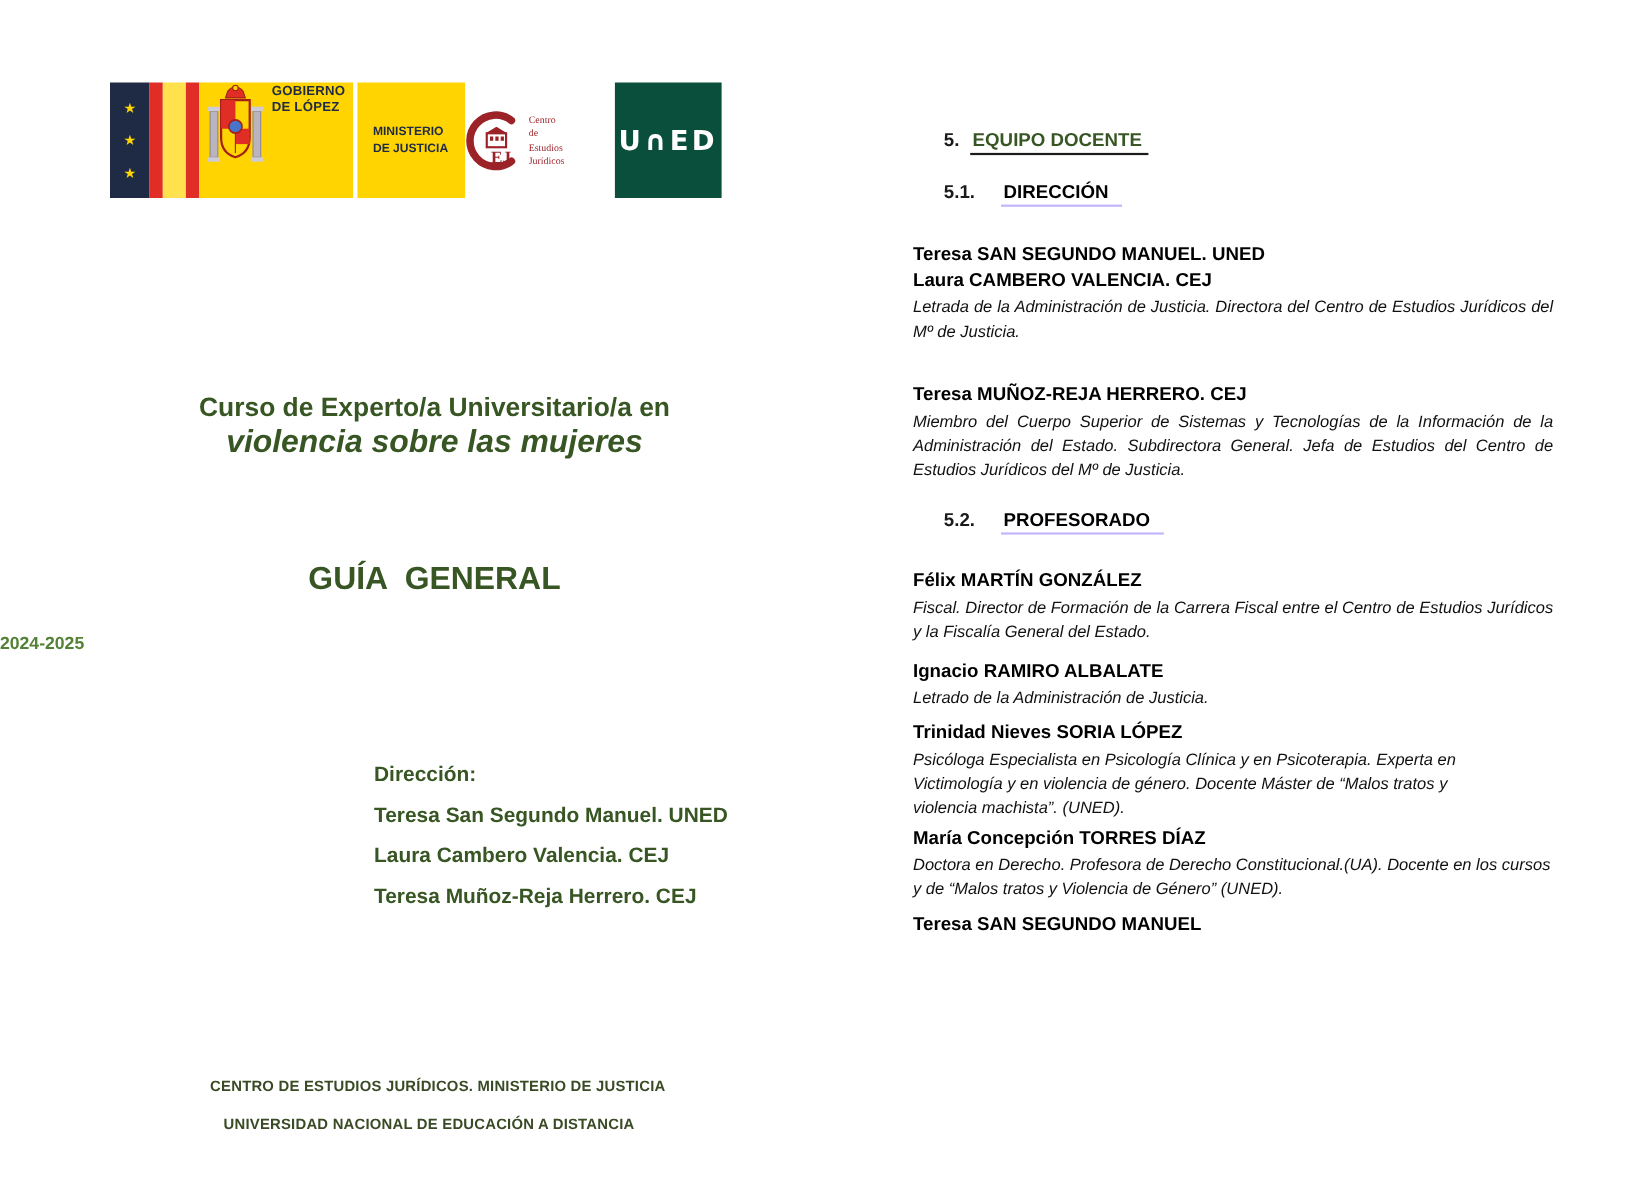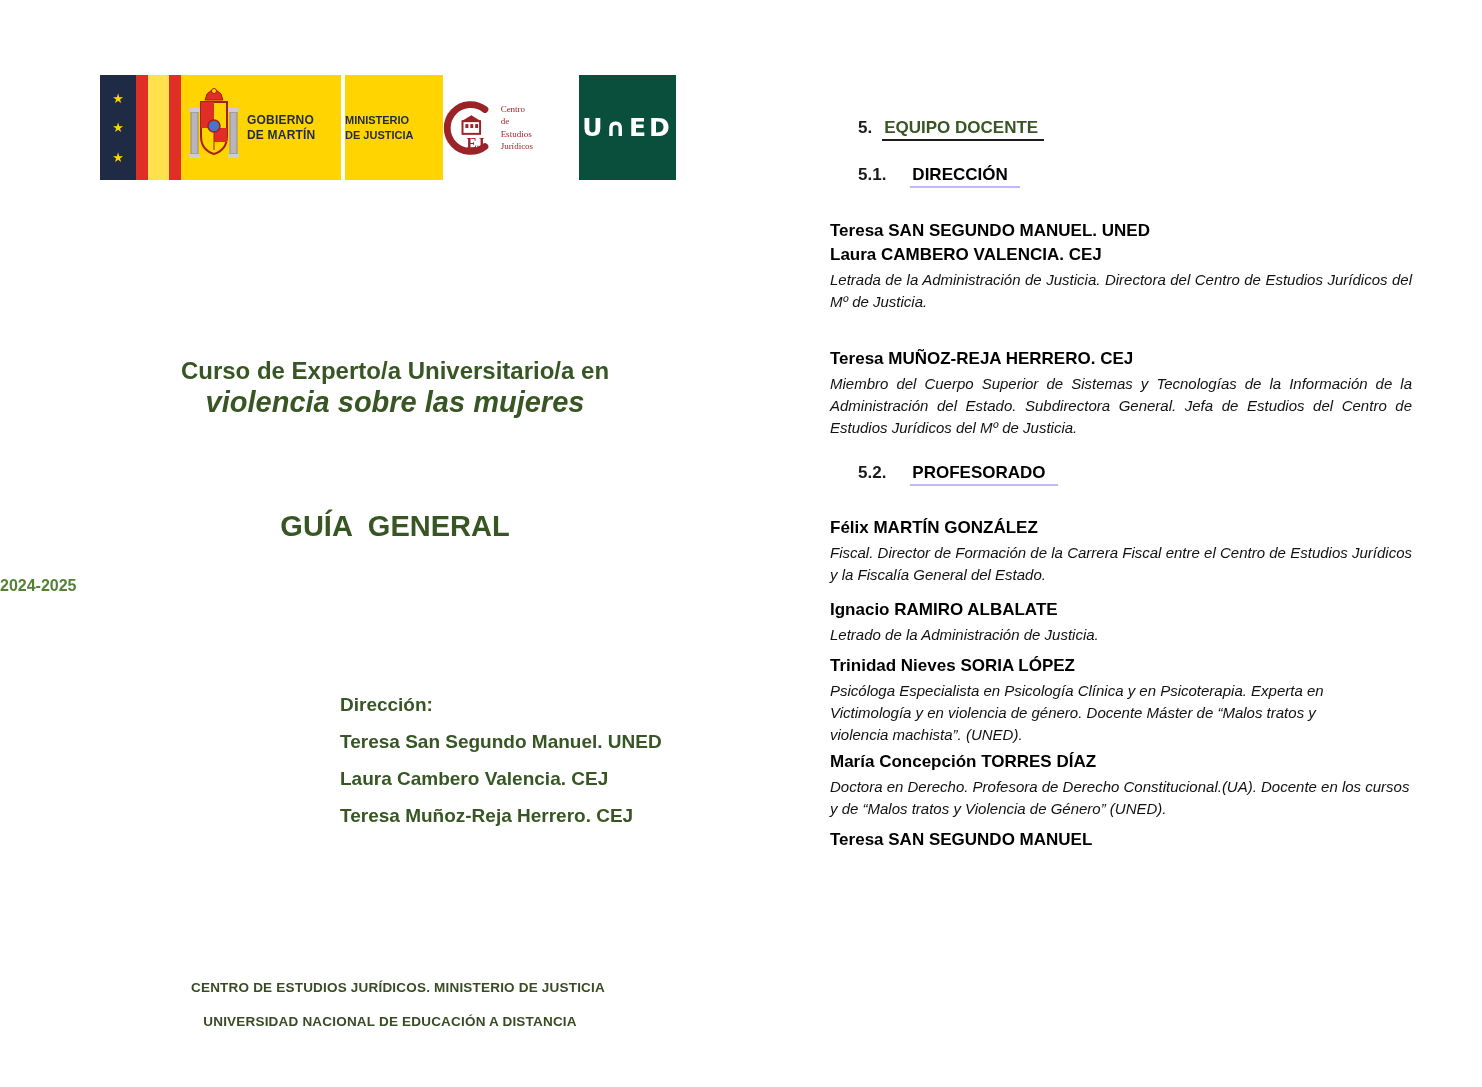--- a/index.html
+++ b/index.html
@@ -19,26 +19,26 @@
     width:1482px;height:1087px;position:relative;overflow:hidden;
     font-family:"Liberation Sans","DejaVu Sans",sans-serif;color:var(--ink);
   }
   
   .logo-strip{position:absolute;left:100px;top:75px;height:105px;display:flex;align-items:stretch;}
   .gob-block{display:flex;height:105px;}
   .gob-navy{width:36px;background:var(--logo-navy);display:flex;flex-direction:column;justify-content:space-evenly;align-items:center;}
   .gob-navy .star{color:var(--logo-yellow);font-size:13px;line-height:1;}
   .stripe-red{width:12px;background:var(--logo-red);}
   .stripe-yellow{width:21px;background:#ffe14d;}
-  .gob-yellow{width:160px;background:var(--logo-yellow);display:flex;align-items:center;}
+  .gob-yellow{width:140px;background:var(--logo-yellow);display:flex;align-items:flex-start;}
   .coat{margin-left:4px;flex:0 0 auto;}
   .gob-text{font-size:12px;font-weight:700;color:var(--logo-navy);line-height:1.25;letter-spacing:.2px;margin-left:4px;}
   .divider{width:4px;background:#ffffff;}
   .min-block{width:98px;background:var(--logo-yellow);display:flex;align-items:center;}
-  .min-text{font-size:11px;font-weight:700;color:var(--logo-navy);line-height:1.3;}
+  .min-text{font-size:11px;font-weight:700;color:var(--logo-navy);line-height:1.3;margin-left:14px;}
   .cej-block{width:92px;background:#ffffff;display:flex;align-items:center;gap:3px;}
   .cej-text{font-size:9px;color:var(--cej-red);line-height:1.35;font-family:"Liberation Serif","DejaVu Serif",serif;}
   .gap-block{width:44px;background:#ffffff;}
   .uned-block{width:97px;background:var(--uned-green);display:flex;align-items:center;justify-content:center;}
   .uned-text{color:#ffffff;font-weight:700;font-size:25px;letter-spacing:3px;font-family:"DejaVu Sans",sans-serif;}
   .course-line{position:absolute;left:0;top:326px;width:790px;text-align:center;
     font-size:24px;font-weight:700;color:var(--title-green);margin-top:31px;}
   .main-title{position:absolute;left:0;top:380px;width:790px;text-align:center;
     font-size:29px;font-weight:700;font-style:italic;color:var(--title-green);line-height:44px;}
   .guide-title{position:absolute;left:0;top:510px;width:790px;text-align:center;
@@ -93,21 +93,21 @@
           <path d="M22 8 q7 -8 14 0 l2 6 h-18 z" fill="#e02d26" stroke="#a51f19" stroke-width="1"></path>
           <circle cx="29" cy="5" r="2.5" fill="#ffd400" stroke="#a51f19" stroke-width="1"></circle>
           <path d="M16 16 h26 v34 q0 14 -13 18 q-13 -4 -13 -18 z" fill="#ffd400" stroke="#a51f19" stroke-width="2"></path>
           <rect x="16" y="16" width="13" height="26" fill="#e02d26"></rect>
           <rect x="29" y="42" width="13" height="14" fill="#e02d26"></rect>
           <path d="M29 42 q0 14 0 22" stroke="#a51f19" stroke-width="1"></path>
           <circle cx="29" cy="40" r="6" fill="#4a74c9" stroke="#a51f19" stroke-width="1.5"></circle>
         </svg>
         <div class="gob-text">
           <div>GOBIERNO</div>
-          <div>DE MARTÍN</div>
+          <div>DE LÓPEZ</div>
         </div>
       </div>
     </div>
     <div class="divider"></div>
     <div class="min-block">
       <div class="min-text">
         <div>MINISTERIO</div>
         <div>DE JUSTICIA</div>
       </div>
     </div>

